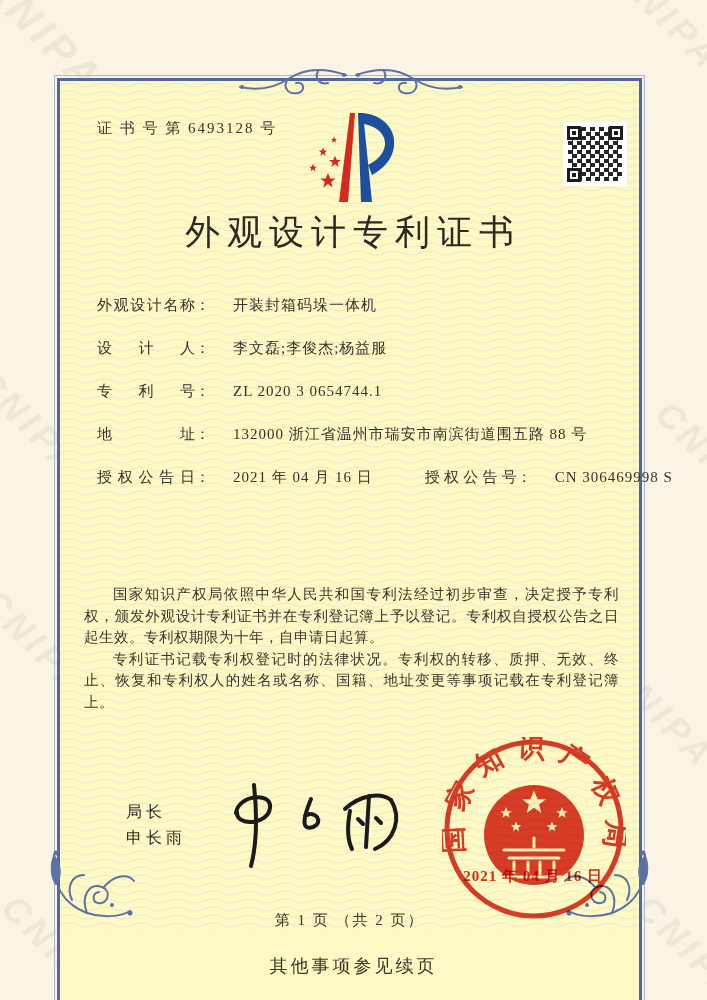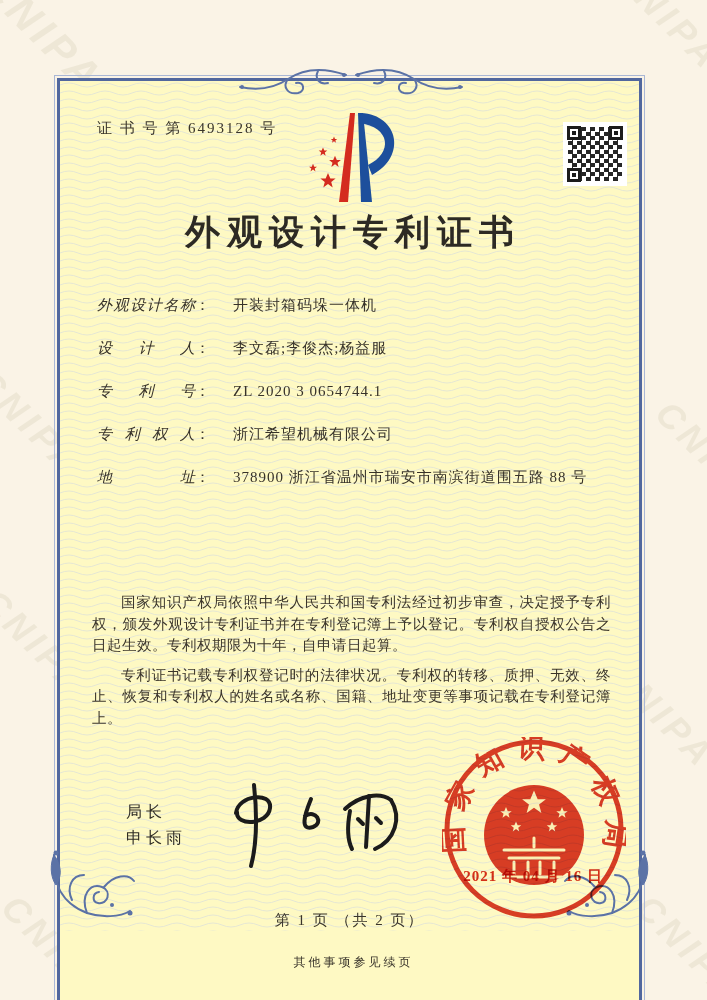--- a/index.html
+++ b/index.html
@@ -32,46 +32,46 @@
   
   .cert-no{position:absolute;left:37px;top:38px;font-size:15px;letter-spacing:2px;color:#3a352b;}
   .logo{position:absolute;left:238px;top:22px;}
   .qr{position:absolute;left:503px;top:41px;width:64px;height:64px;background:#fff;}
   .qr-grid{position:absolute;inset:5px;background:repeating-conic-gradient(#262626 0% 25%,transparent 0% 50%) 0 0/9px 9px;}
   .qr .f{position:absolute;width:14px;height:14px;border:3px solid #1c1c1c;background:#fff;box-sizing:border-box;}
   .qr .f::after{content:"";position:absolute;inset:2px;background:#1c1c1c;}
   .f.tl{left:4px;top:4px}.f.tr{right:4px;top:4px}.f.bl{left:4px;bottom:4px}
   .title{
     position:absolute;left:0;right:0;top:128px;text-align:center;
-    font-size:35px;font-weight:bold;letter-spacing:7px;text-indent:7px;color:#2d2a24;
+    font-size:35px;font-weight:normal;letter-spacing:7px;text-indent:7px;color:#2d2a24;
   }
   
   .fields{position:absolute;left:37px;top:216px;right:20px;font-size:15px;color:#37322a;}
   .frow{margin-bottom:26px;line-height:17px;white-space:nowrap;}
-  .flabel{display:inline-block;width:98px;text-align:justify;text-align-last:justify;font-style:italic;}
+  .flabel{display:inline-block;width:98px;text-align:justify;text-align-last:justify;}
   .fvalue{margin-left:23px;letter-spacing:1px;}
   .pair2{margin-left:52px;}
   .flabel2{display:inline-block;width:92px;text-align:justify;text-align-last:justify;}
   
   .paras{position:absolute;left:24px;right:20px;top:503px;font-size:14.5px;line-height:21.5px;text-align:justify;color:#3b352b;letter-spacing:0.5px;}
-  .paras p{margin:8px;text-indent:2em;}
+  .paras p{margin:0;text-indent:2em;}
   
   .director{position:absolute;left:66px;top:722px;font-size:16px;letter-spacing:4px;color:#2e2b25;
     font-family:"Liberation Sans","DejaVu Sans",sans-serif;}
   .director div{line-height:18px;}
   .director .name{margin-top:8px;}
   .sig{position:absolute;left:150px;top:692px;}
   .seal{position:absolute;left:382px;top:656px;width:184px;height:184px;mix-blend-mode:multiply;}
   .seal-date{
     position:absolute;left:366px;top:786px;width:214px;text-align:center;
     font-size:15px;font-weight:bold;letter-spacing:1px;color:#d5301f;
     mix-blend-mode:multiply;text-shadow:0 0 2px #fdf6ea;
   }
   .page-info{position:absolute;left:0;right:0;top:830px;text-align:center;font-size:15px;letter-spacing:2px;color:#39342b;}
-  .footer-note{position:absolute;left:0;right:0;top:954px;text-align:center;font-size:12px;letter-spacing:3px;color:#39342b;}
+  .footer-note{position:absolute;left:0;right:0;top:954px;text-align:center;font-size:18px;letter-spacing:3px;color:#39342b;}
 </style>
 </head>
 <body>
 
 <svg width="0" height="0" style="position:absolute" aria-hidden="true">
   <defs>
     <path id="st" d="M0,-10 L2.94,-3.09 9.51,-3.09 4.05,1.18 5.88,8.09 0,3.82 -5.88,8.09 -4.05,1.18 -9.51,-3.09 -2.94,-3.09 Z"></path>
     <g id="flourish" fill="none" stroke="#5b72a6" stroke-width="2" stroke-linecap="round">
       <path d="M12,30 C10,55 18,78 45,88 C60,93 78,92 88,86"></path>
       <path d="M45,88 C38,70 48,58 60,62 C70,66 66,80 56,78 C50,77 50,68 57,67"></path>
@@ -152,24 +152,24 @@
       <div class="frow">
         <span class="flabel">外观设计名称</span><span>：</span><span class="fvalue">开装封箱码垛一体机</span>
       </div>
       <div class="frow">
         <span class="flabel">设 计 人</span><span>：</span><span class="fvalue">李文磊;李俊杰;杨益服</span>
       </div>
       <div class="frow">
         <span class="flabel">专 利 号</span><span>：</span><span class="fvalue">ZL 2020 3 0654744.1</span>
       </div>
       <div class="frow">
-        <span class="flabel">专 利 权 人</span><span>：</span><span class="fvalue">浙江希望机械有限公司</span>
-      </div>
-      <div class="frow">
-        <span class="flabel">地 址</span><span>：</span><span class="fvalue">378900 浙江省温州市瑞安市南滨街道围五路 88 号</span>
+        <span class="flabel">地 址</span><span>：</span><span class="fvalue">132000 浙江省温州市瑞安市南滨街道围五路 88 号</span>
+      </div>
+      <div class="frow">
+        <span class="flabel">授权公告日</span><span>：</span><span class="fvalue">2021 年 04 月 16 日</span><span class="pair2"><span class="flabel2">授权公告号</span><span>：</span><span class="fvalue">CN 306469998 S</span></span>
       </div>
     </div>
 
     <div class="paras">
       <p>国家知识产权局依照中华人民共和国专利法经过初步审查，决定授予专利权，颁发外观设计专利证书并在专利登记簿上予以登记。专利权自授权公告之日起生效。专利权期限为十年，自申请日起算。</p>
       <p>专利证书记载专利权登记时的法律状况。专利权的转移、质押、无效、终止、恢复和专利权人的姓名或名称、国籍、地址变更等事项记载在专利登记簿上。</p>
     </div>
 
     <div class="director">
       <div>局长</div>

